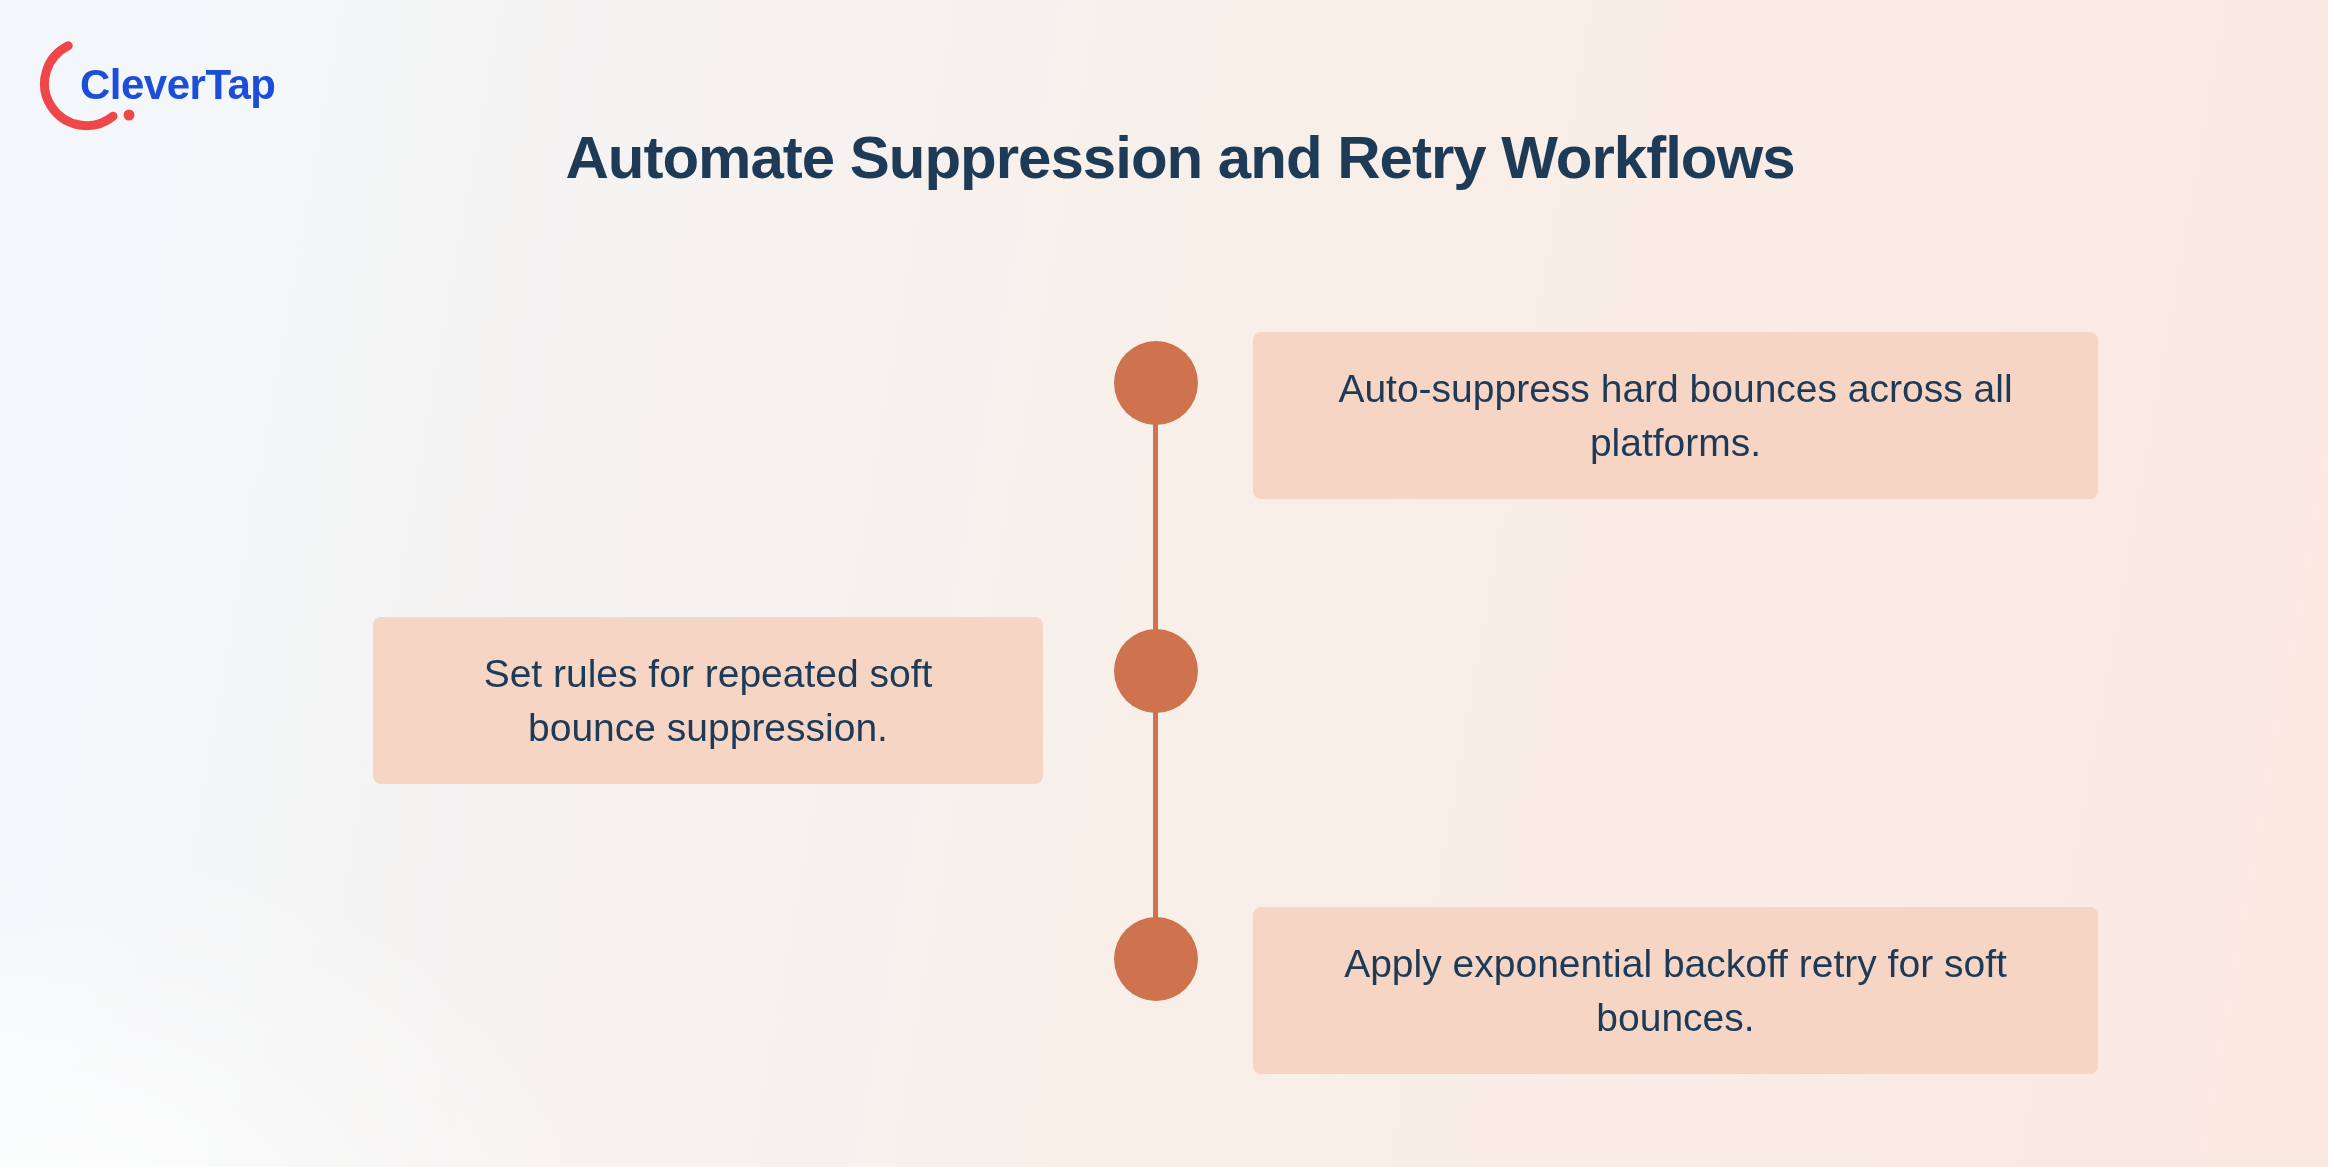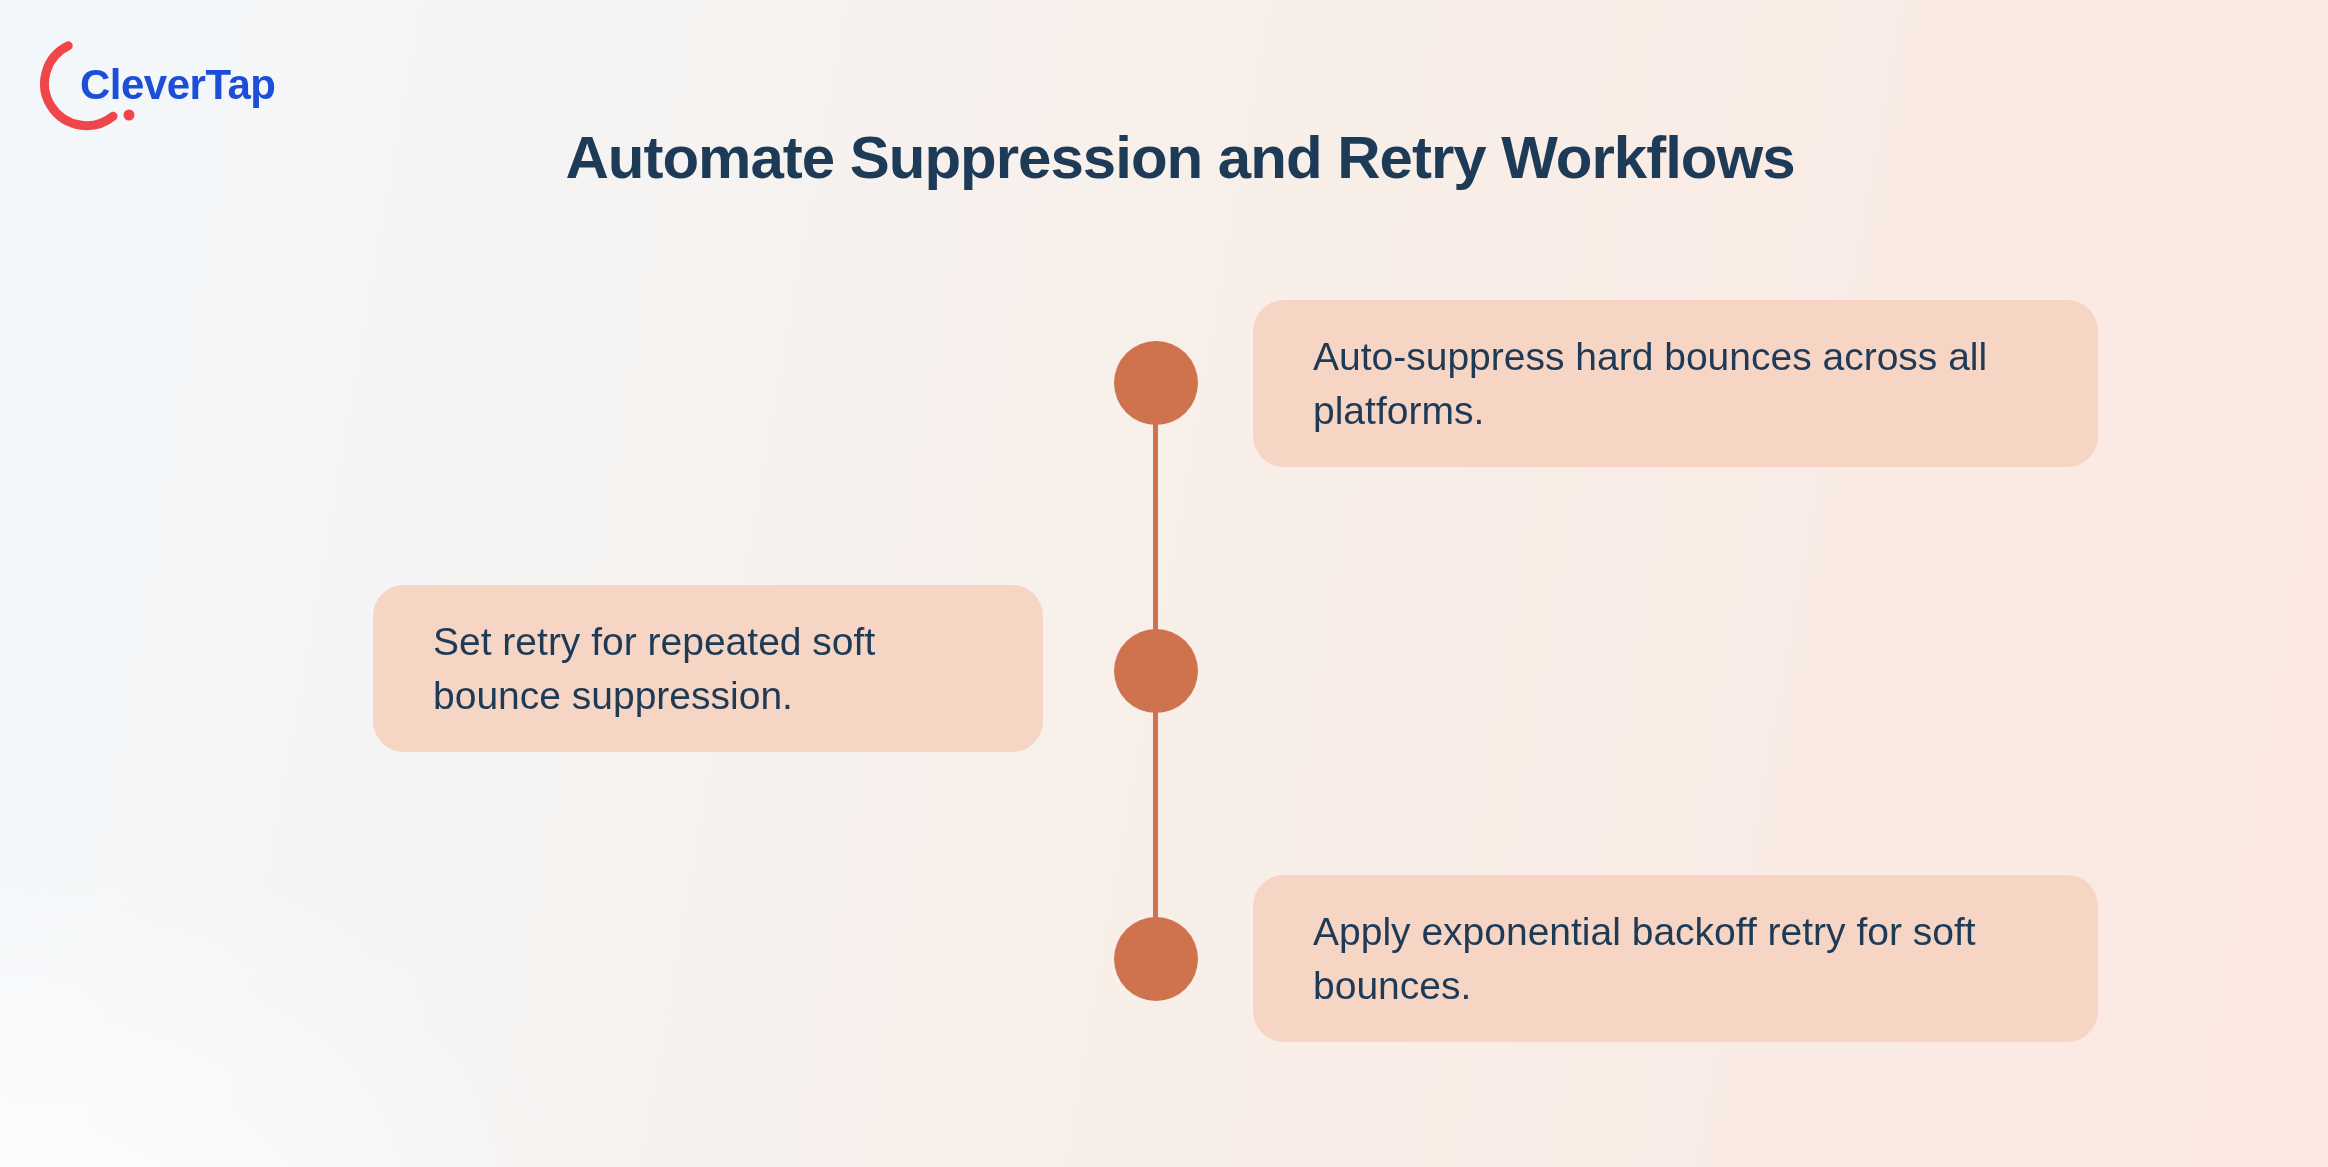--- a/index.html
+++ b/index.html
@@ -75,27 +75,28 @@
     background: #ce734e;
   }
   .node-1 { top: 341px; }
   .node-2 { top: 629px; }
   .node-3 { top: 917px; }
 
   
   .card {
     position: absolute;
     background: #f7d5c4;
-    border-radius: 31px;
+    border-radius: 8px;
     display: flex;
     align-items: center;
     justify-content: center;
-    text-align: left;
+    text-align: center;
     box-sizing: border-box;
     padding: 10px 60px;
+    margin-top: 32px;
   }
   .card p {
     margin: 0;
     font-size: 39px;
     line-height: 54px;
     font-weight: 400;
     color: #1d3a56;
   }
   .card-1 { left: 1253px; top: 300px; width: 845px; height: 167px; }
   .card-2 { left: 373px;  top: 585px; width: 670px; height: 167px; }
@@ -118,19 +119,19 @@
 
   <div class="connector"></div>
   <div class="node node-1"></div>
   <div class="node node-2"></div>
   <div class="node node-3"></div>
 
   <div class="card card-1">
     <p>Auto-suppress hard bounces across all platforms.</p>
   </div>
   <div class="card card-2">
-    <p>Set retry for repeated soft bounce suppression.</p>
+    <p>Set rules for repeated soft bounce suppression.</p>
   </div>
   <div class="card card-3">
     <p>Apply exponential backoff retry for soft bounces.</p>
   </div>
 
 </div>
 
 </body></html>

